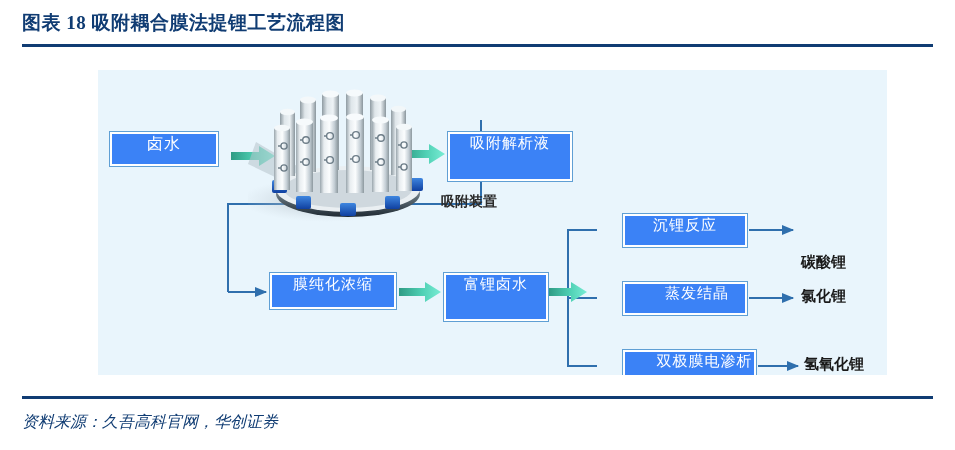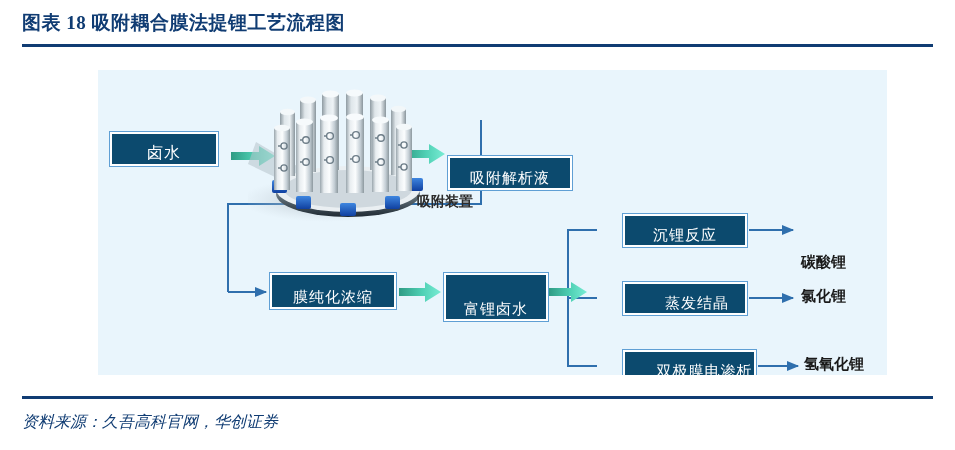--- a/index.html
+++ b/index.html
@@ -67,29 +67,29 @@
     width: 789px;
     height: 305px;
     background: #e9f5fc;
     overflow: hidden;
   }
 
   
   .pbox {
     position: absolute;
     box-sizing: border-box;
-    background: #0c4a6e;
+    background: #3b82f6;
     border: 2px solid #ffffff;
     outline: 1px solid #5f9fd4;
     color: #ffffff;
     font-family: "Liberation Sans", "DejaVu Sans", sans-serif;
     font-size: 15px;
     font-weight: normal;
     display: flex;
-    align-items: flex-end;
+    align-items: flex-start;
     justify-content: center;
     letter-spacing: 1px;
     white-space: nowrap;
   }
   .pbox.big { font-size: 16px; }
 
   
   .plabel {
     position: absolute;
     color: #1a1a1a;
@@ -281,25 +281,25 @@
           <circle cx="156" cy="95" r="3.1"></circle>
         <path d="M30,74 h3 M30,96 h3 M52,68 h3 M52,90 h3 M76,64 h3 M76,88 h3
                  M102,63 h3 M102,87 h3 M127,66 h3 M127,90 h3 M150,73 h3 M150,95 h3"></path>
       </g>
     </svg>
 
     <div class="pbox big" style="left:12px; top:62px; width:108px; height:34px;">
       <span>卤水</span>
     </div>
 
-    <div class="pbox" style="left:350px; top:62px; width:124px; height:34px;margin-top:24px;">
+    <div class="pbox" style="left:350px; top:62px; width:124px; height:49px;">
       <span>吸附解析液</span>
     </div>
 
-    <div class="plabel device" style="left:319px; top:123px;">吸附装置</div>
+    <div class="plabel device" style="left:303px; top:123px;padding-left:40px;">吸附装置</div>
 
     <div class="pbox" style="left:172px; top:203px; width:126px; height:36px;">
       <span>膜纯化浓缩</span>
     </div>
 
     <div class="pbox" style="left:346px; top:203px; width:104px; height:48px;">
       <span>富锂卤水</span>
     </div>
 
     <div class="pbox" style="left:525px; top:144px; width:124px; height:33px;">

